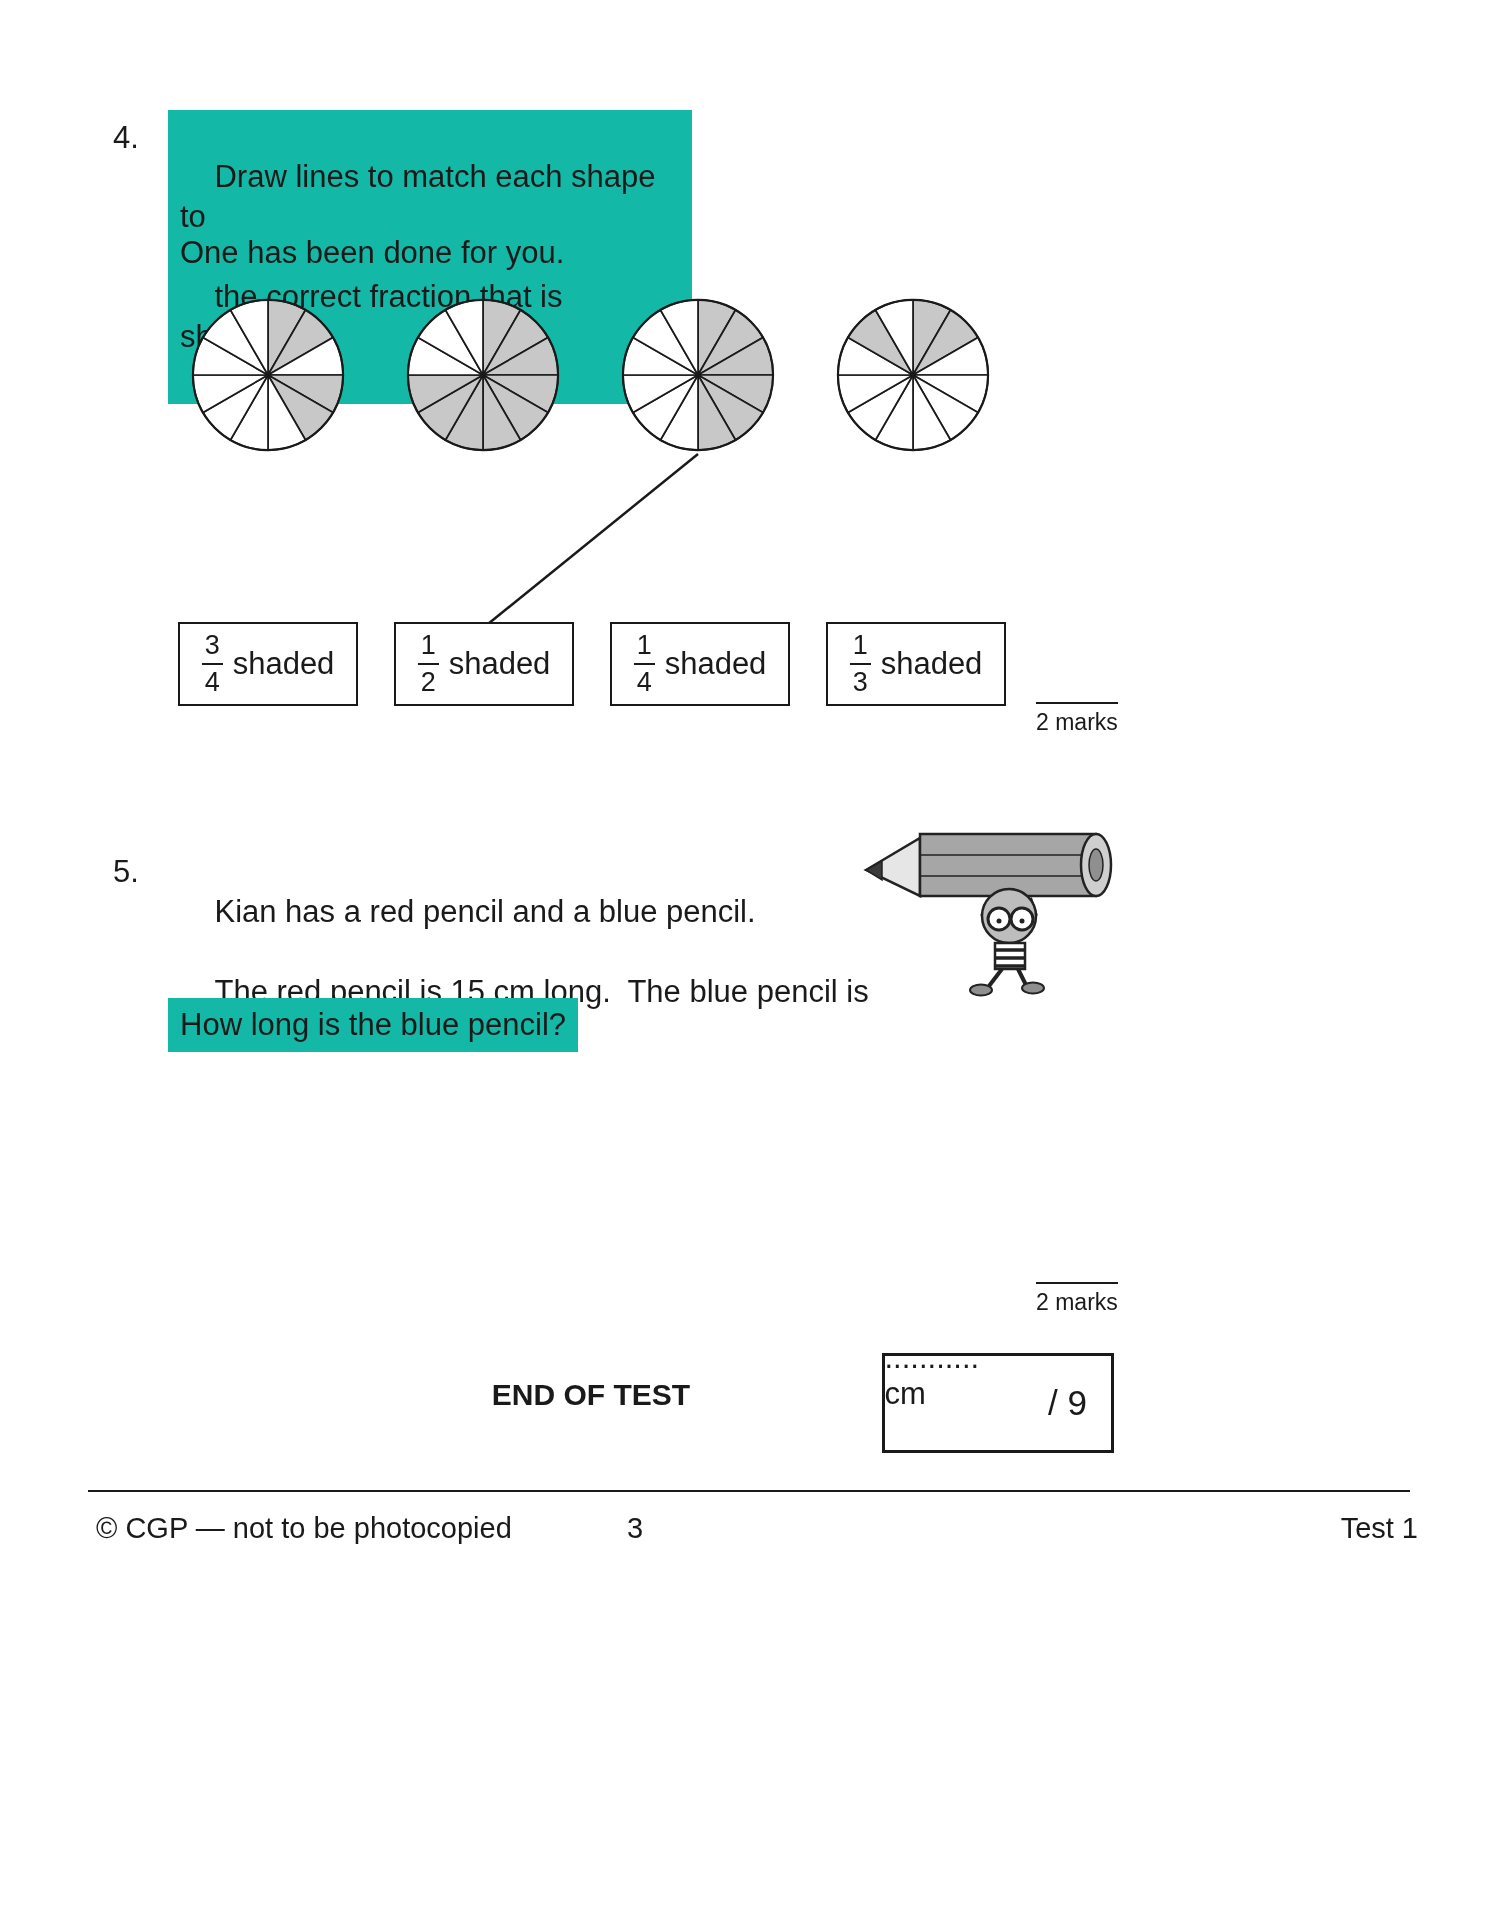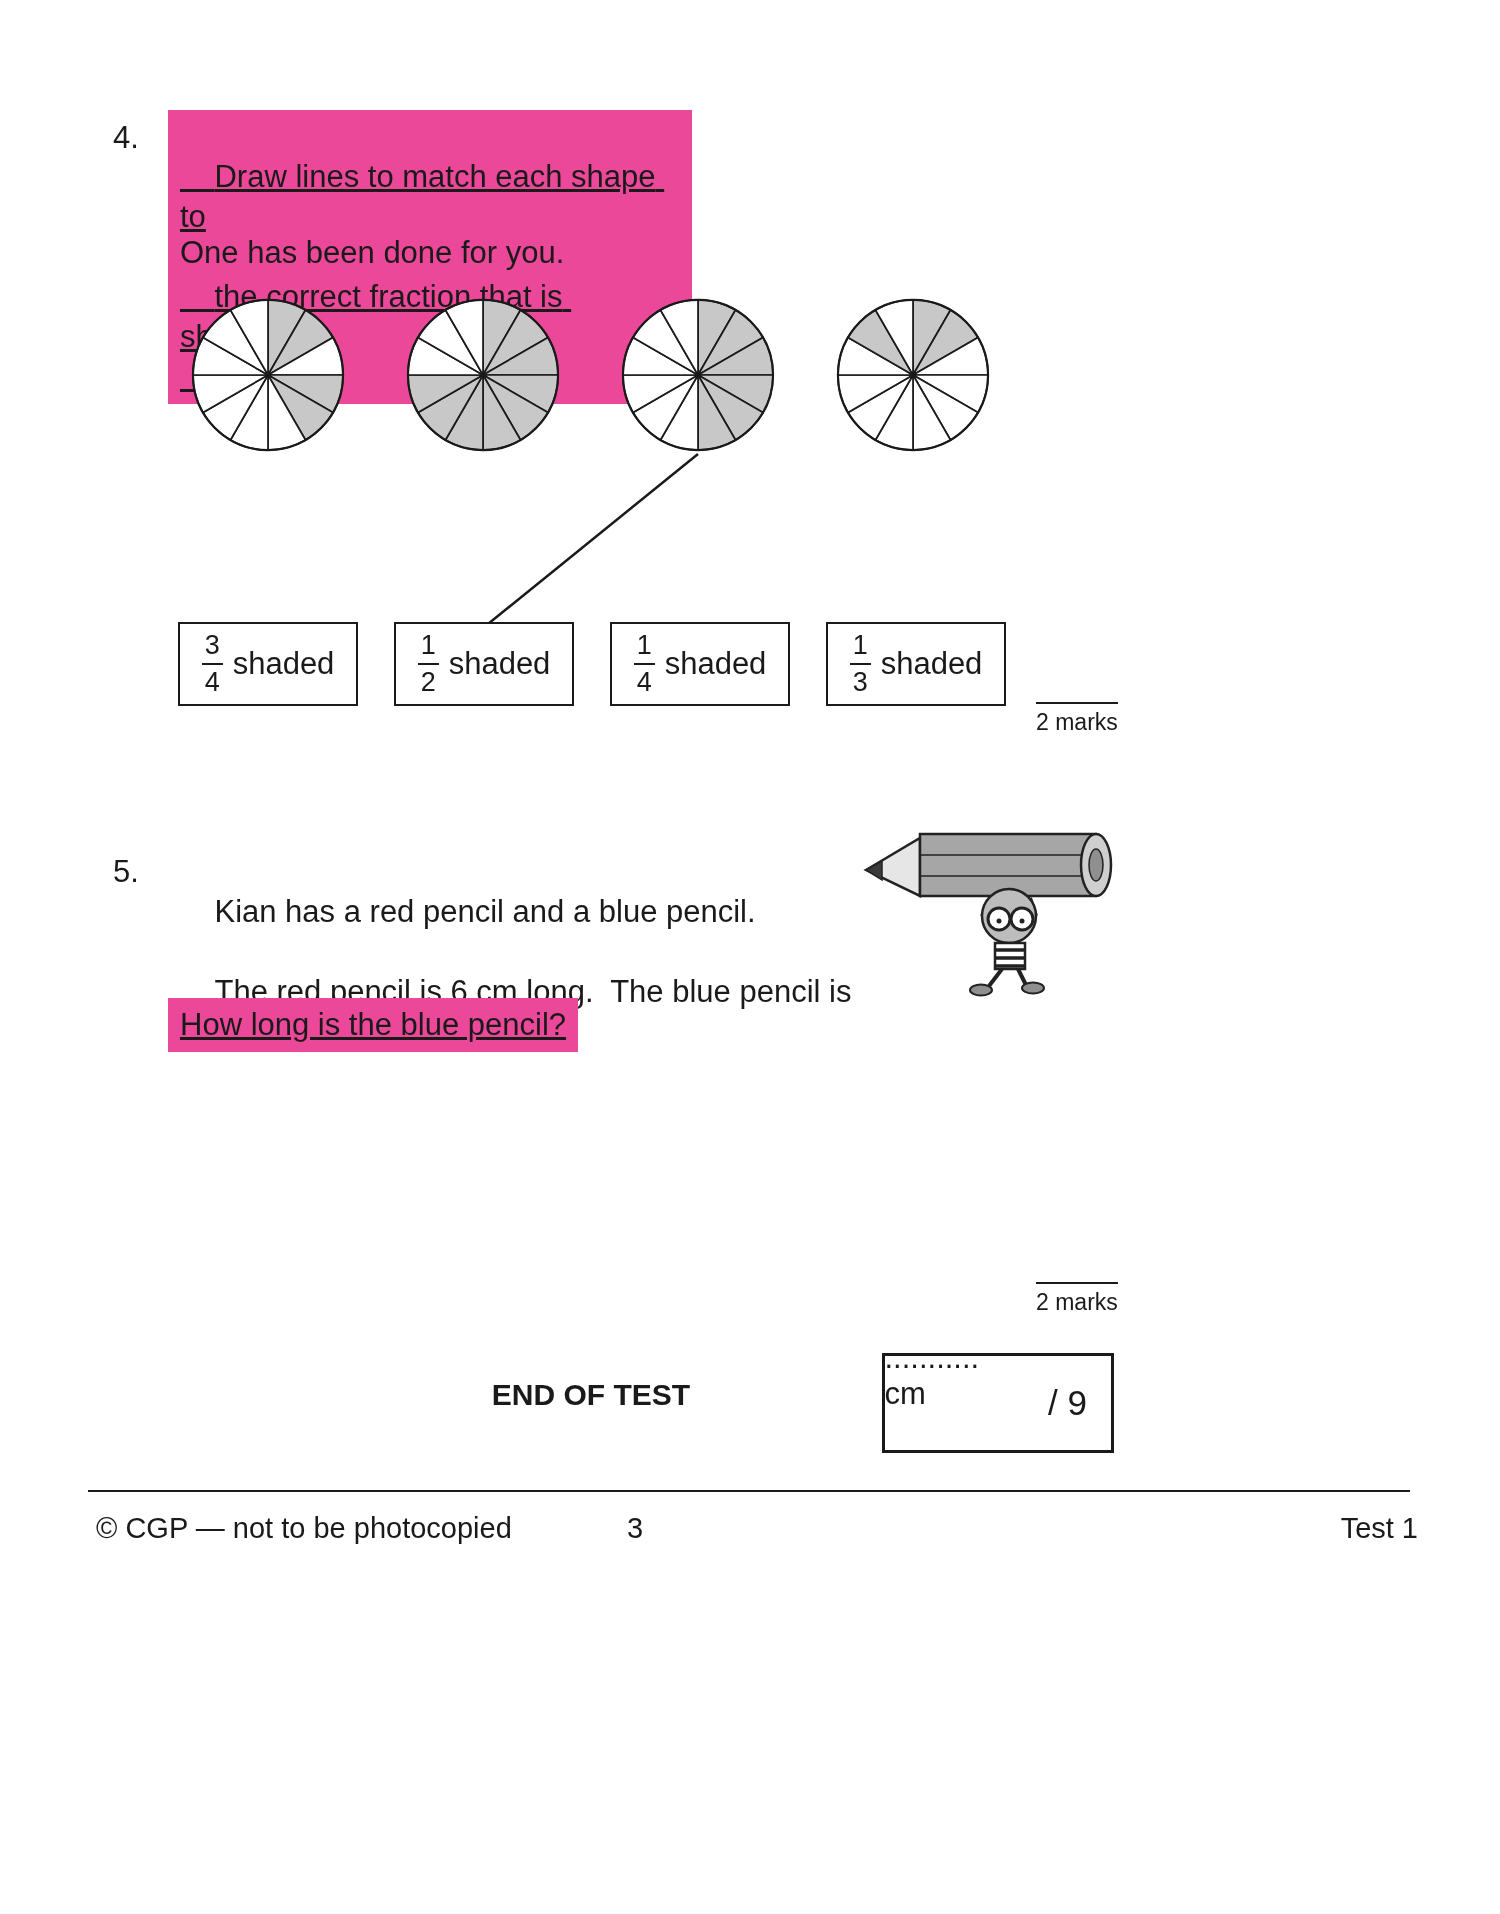--- a/index.html
+++ b/index.html
@@ -3,21 +3,21 @@
 <meta charset="utf-8">
 <style>
   html,body { margin:0; padding:0; background:#ffffff; }
   .page {
     position:relative; width:1500px; height:1914px; background:#ffffff;
     font-family:"Liberation Sans", sans-serif; color:#1a1a1a; overflow:hidden;
   }
   .abs { position:absolute; }
 
   .qnum { font-size:31px; }
-  .hl { background:#ec4899; padding:7px 12px;text-decoration:underline; }
+  .hl { background:#14b8a6; padding:7px 12px; }
   .bigtext { font-size:31px; line-height:40px; white-space:pre-wrap; }
 
   .pies { left:189px; top:296px; display:flex; gap:57px; }
   .pie { width:158px; height:158px; }
   .pie svg { width:158px; height:158px; display:block; }
 
   .connector { left:478px; top:448px; }
 
   .answers { left:178px; top:622px; display:flex; gap:36px; }
   .answer-box {
@@ -170,21 +170,21 @@
 
   <div class="abs marks" style="left:1036px; top:702px;">
     <span class="rule"></span>
     <span>2 marks</span>
   </div>
 
   <div class="abs qnum" style="left:113px; top:854px;">5.</div>
 
   <div class="abs bigtext q5-text">
     <span>Kian has a red pencil and a blue pencil.</span><br>
-    <span>The red pencil is 6 cm long.  The blue pencil is</span><br>
+    <span>The red pencil is 15 cm long.  The blue pencil is</span><br>
   </div>
 
   <svg class="abs" style="left:858px; top:818px;" width="285" height="182" viewBox="0 0 285 182">
 
     <polygon points="8,52 62,20 62,78" fill="#e6e6e6" stroke="#222" stroke-width="2.5"></polygon>
     <polygon points="8,52 24,43 24,62" fill="#3a3a3a" stroke="#222" stroke-width="1.5"></polygon>
 
     <rect x="62" y="16" width="176" height="62" fill="#a6a6a6" stroke="#222" stroke-width="2.5"></rect>
     <line x1="62" y1="37" x2="238" y2="37" stroke="#222" stroke-width="1.6"></line>
     <line x1="62" y1="58" x2="238" y2="58" stroke="#222" stroke-width="1.6"></line>

